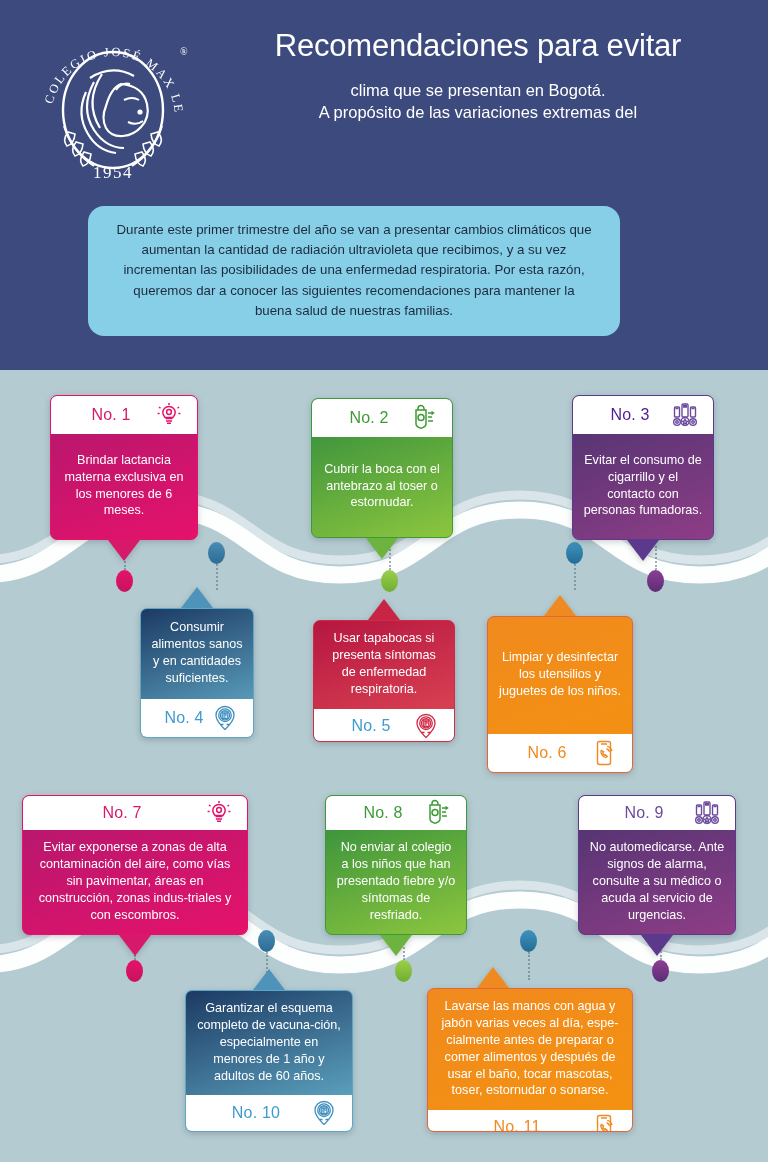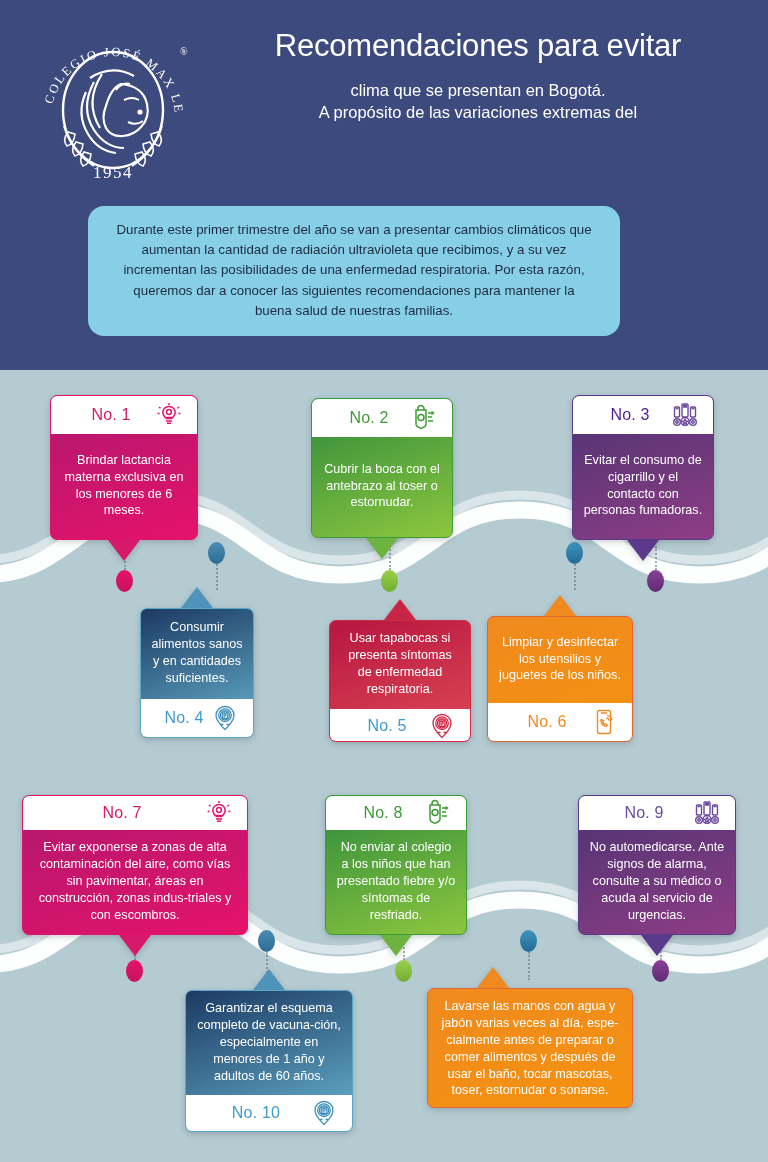--- a/index.html
+++ b/index.html
@@ -261,21 +261,21 @@
             <path d="M12.2 9.6h3.6M12.2 11.2h3.6M12.2 12.8h2.4"></path>
             <path d="M9.5 20.5h3M15.5 20.5h3"></path>
           </g>
             </svg>
         </span>
       </div>
     </div>
     <div class="tail tail-up" style="border-bottom:21px solid #4e93ba;"></div>
   </div>
 
-  <div class="card" style="left:313px; top:250px; width:142px; height:122px;margin-left:16px;">
+  <div class="card" style="left:313px; top:250px; width:142px; height:122px;">
     <div class="card-inner" style="border-color:#d02a47; background:linear-gradient(160deg,#b61640,#e04a56);">
       <div class="body-txt">Usar tapabocas si presenta síntomas de enfermedad respiratoria.</div>
       <div class="cap">
         <span class="cap-num" style="color:#3e9bd0;">No. 5</span>
         <span class="cap-icon">
           <svg viewBox="0 0 28 28">
               <g fill="none" stroke="#d02a47" stroke-width="1.3">
             <path d="M14 2.5c-5 0-9 3.9-9 8.7 0 6.2 9 14.3 9 14.3s9-8.1 9-14.3c0-4.8-4-8.7-9-8.7z"></path>
             <circle cx="14" cy="11.2" r="6.3"></circle>
             <circle cx="14" cy="11.2" r="4.6"></circle>
@@ -283,21 +283,21 @@
             <path d="M12.2 9.6h3.6M12.2 11.2h3.6M12.2 12.8h2.4"></path>
             <path d="M9.5 20.5h3M15.5 20.5h3"></path>
           </g>
             </svg>
         </span>
       </div>
     </div>
     <div class="tail tail-up" style="border-bottom:21px solid #c62546;"></div>
   </div>
 
-  <div class="card" style="left:487px; top:246px; width:146px; height:126px;">
+  <div class="card" style="left:487px; top:246px; width:146px; height:157px;">
     <div class="card-inner" style="border-color:#e3653a; background:linear-gradient(160deg,#f08a1e,#f4920f);">
       <div class="body-txt">Limpiar y desinfectar los utensilios y juguetes de los niños.</div>
       <div class="cap">
         <span class="cap-num" style="color:#ef8a21;">No. 6</span>
         <span class="cap-icon">
           <svg viewBox="0 0 28 28">
               <g fill="none" stroke="#ef8a21" stroke-width="1.4">
             <rect x="7.5" y="2.5" width="13" height="23" rx="2"></rect>
             <path d="M11 5h6"></path>
             <path d="M11.3 11.5c-.7 1 -.6 2.3 .4 3.9 1.1 1.7 2.4 2.8 3.6 3 .9.1 1.5-.2 1.9-.9l-1.7-1.6c-.5.4-1 .4-1.5-.1-.6-.6-1-1.3-1.1-1.9-.1-.5.1-.9.6-1.2z"></path>
@@ -392,21 +392,21 @@
             <path d="M12.2 9.6h3.6M12.2 11.2h3.6M12.2 12.8h2.4"></path>
             <path d="M9.5 20.5h3M15.5 20.5h3"></path>
           </g>
             </svg>
         </span>
       </div>
     </div>
     <div class="tail tail-up" style="border-bottom:21px solid #4e93ba;"></div>
   </div>
 
-  <div class="card" style="left:427px; top:618px; width:206px; height:120px;">
+  <div class="card" style="left:427px; top:618px; width:206px; height:144px;">
     <div class="card-inner" style="border-color:#e3653a; background:linear-gradient(160deg,#f08a1e,#f4920f);">
       <div class="body-txt">Lavarse las manos con agua y jabón varias veces al día, espe-cialmente antes de preparar o comer alimentos y después de usar el baño, tocar mascotas, toser, estornudar o sonarse.</div>
       <div class="cap">
         <span class="cap-num" style="color:#ef8a21;">No. 11</span>
         <span class="cap-icon">
           <svg viewBox="0 0 28 28">
               <g fill="none" stroke="#ef8a21" stroke-width="1.4">
             <rect x="7.5" y="2.5" width="13" height="23" rx="2"></rect>
             <path d="M11 5h6"></path>
             <path d="M11.3 11.5c-.7 1 -.6 2.3 .4 3.9 1.1 1.7 2.4 2.8 3.6 3 .9.1 1.5-.2 1.9-.9l-1.7-1.6c-.5.4-1 .4-1.5-.1-.6-.6-1-1.3-1.1-1.9-.1-.5.1-.9.6-1.2z"></path>

